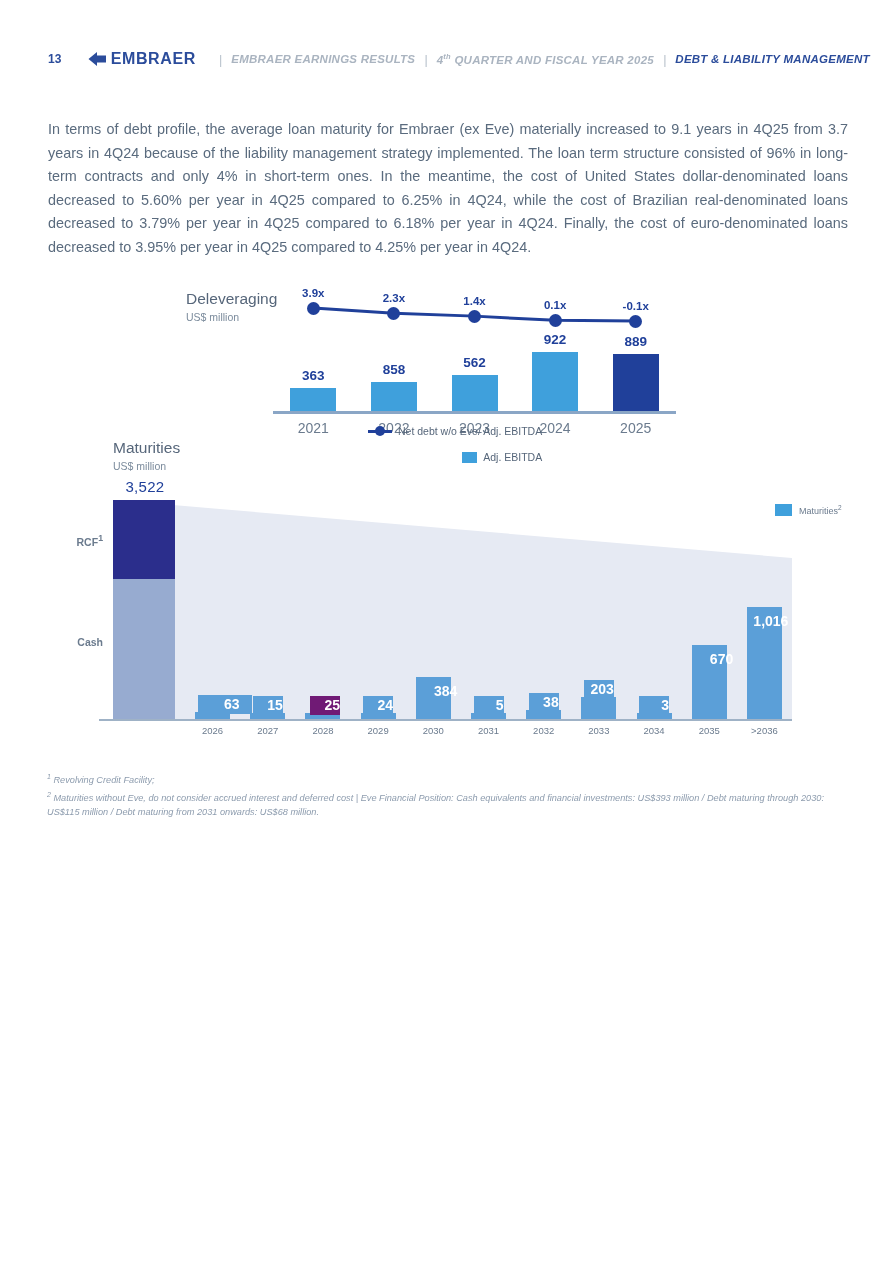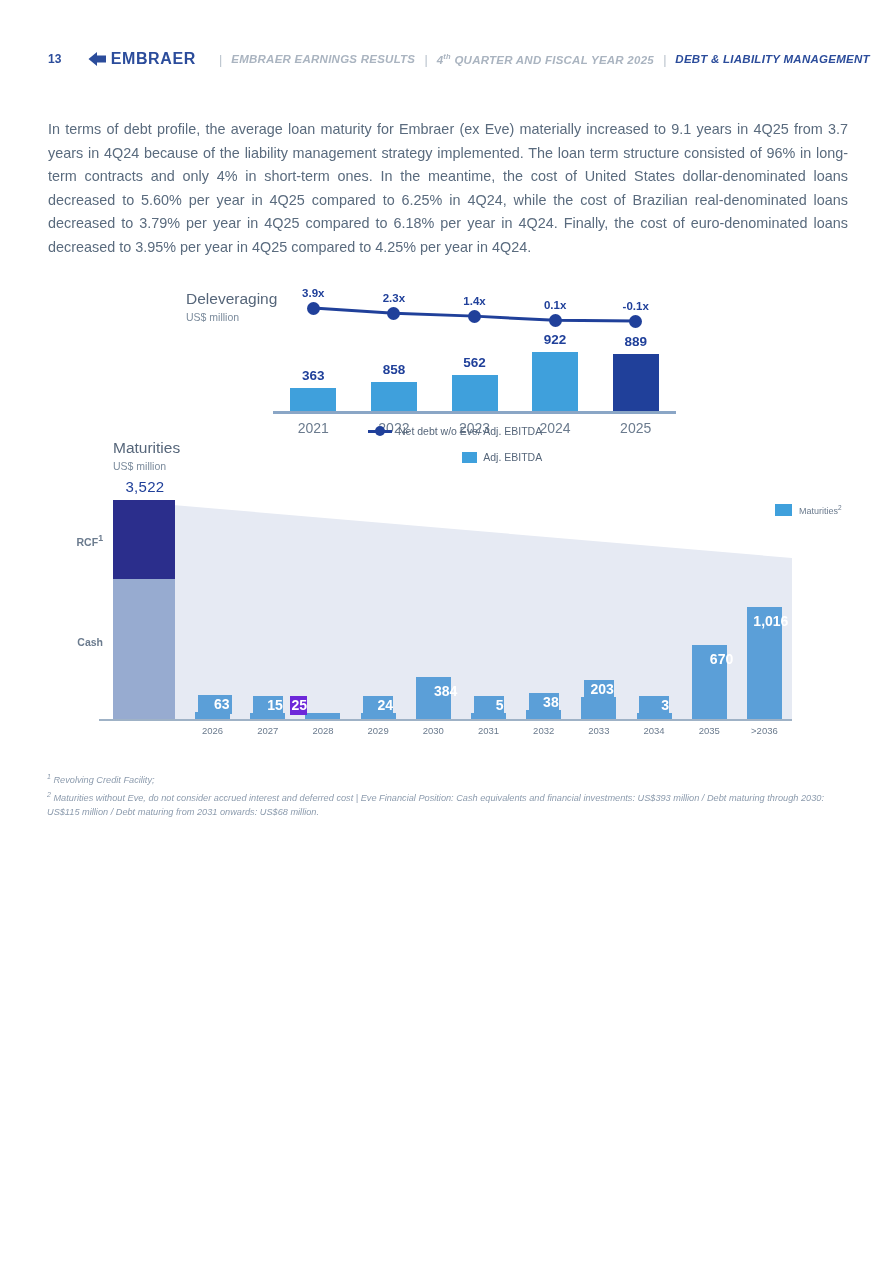--- a/index.html
+++ b/index.html
@@ -154,27 +154,27 @@
   <div class="mt-rcf"></div>
   <div class="mt-stacklabel" style="top:532px;">1,000</div>
   <div class="mt-sidelabel" style="left:57px;top:533px;"><span>RCF</span><sup>1</sup></div>
 
   <div class="mt-cash"></div>
   <div class="mt-stacklabel" style="top:634px;">2,522</div>
   <div class="mt-sidelabel" style="left:57px;top:636px;">Cash</div>
 
   <div id="mt-layer">
       <div class="mt-bar" style="left: 195.091px; top: 712.055px; height: 6.94488px;"></div>
-      <div class="mt-val" style="top: 695.055px; background: rgb(91, 159, 216); padding: 1px 2px 2px; width: 30px; left: 197.591px;">63</div>
+      <div class="mt-val" style="top: 695.055px; background: rgb(91, 159, 216); padding: 1px 12px 2px; width: 30px; left: 197.591px;">63</div>
       <div class="mt-xtick" style="left: 182.591px;">2026</div>
       <div class="mt-bar" style="left: 250.273px; top: 713px; height: 6px;"></div>
       <div class="mt-val" style="top: 696px; background: rgb(91, 159, 216); padding: 1px 0px 2px; width: 30px; left: 252.773px;">15</div>
       <div class="mt-xtick" style="left: 237.773px;">2027</div>
       <div class="mt-bar" style="left: 305.455px; top: 713px; height: 6px;"></div>
-      <div class="mt-val" style="top: 696px; background: #6d28d9; padding: 1px 0px 2px; width: 17px; left: 290px;">25</div>
+      <div class="mt-val" style="top: 696px; background: #701a75; padding: 1px 0px 2px; width: 30px; left: 310px;">25</div>
       <div class="mt-xtick" style="left: 292.955px;">2028</div>
       <div class="mt-bar" style="left: 360.636px; top: 713px; height: 6px;"></div>
       <div class="mt-val" style="top: 696px; background: rgb(91, 159, 216); padding: 1px 0px 2px; width: 30px; left: 363.136px;">24</div>
       <div class="mt-xtick" style="left: 348.136px;">2029</div>
       <div class="mt-bar" style="left: 415.818px; top: 676.669px; height: 42.3307px;"></div>
       <div class="mt-val" style="left: 409.318px; top: 682.669px;">384</div>
       <div class="mt-xtick" style="left: 403.318px;">2030</div>
       <div class="mt-bar" style="left: 471px; top: 713px; height: 6px;"></div>
       <div class="mt-val" style="top: 696px; background: rgb(91, 159, 216); padding: 1px 0px 2px; width: 30px; left: 473.5px;">5</div>
       <div class="mt-xtick" style="left: 458.5px;">2031</div>

